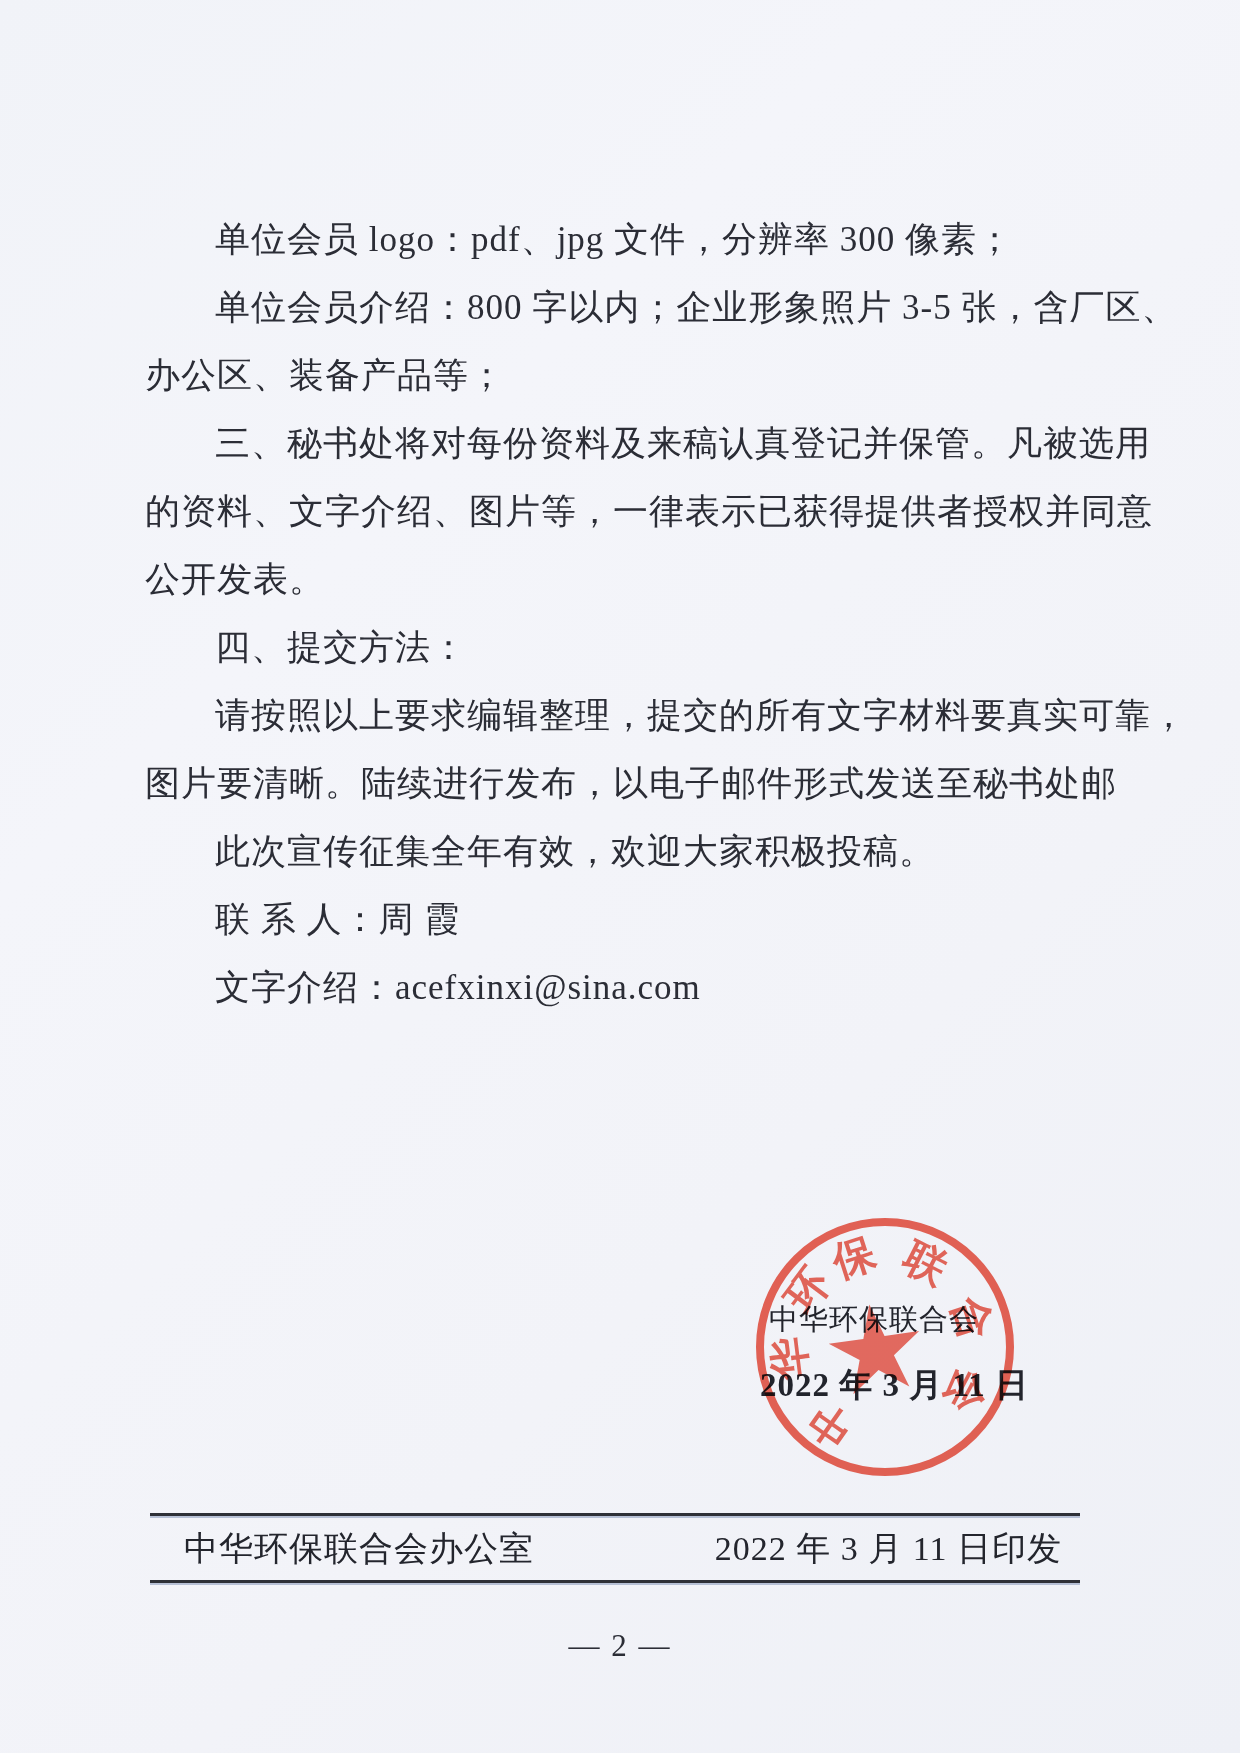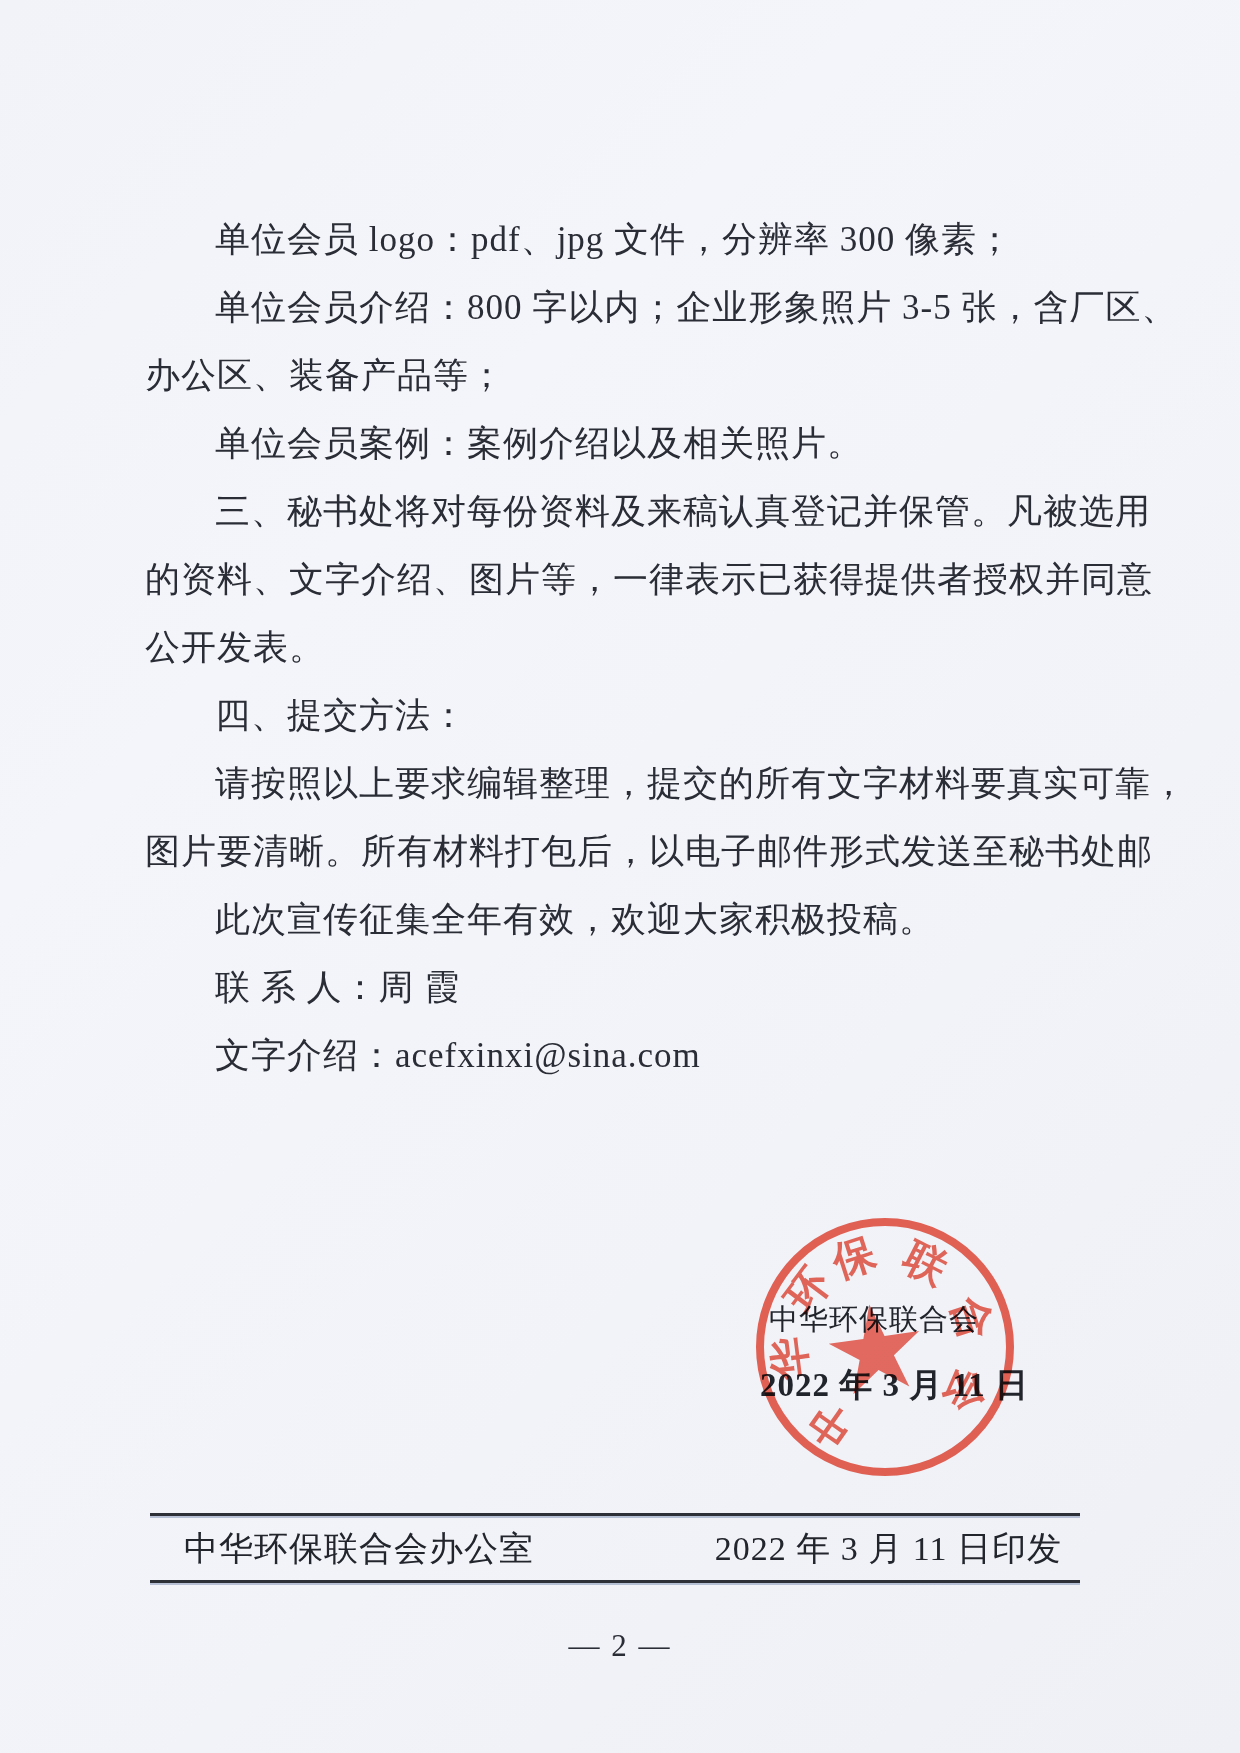--- a/index.html
+++ b/index.html
@@ -56,27 +56,26 @@
 </style>
 </head>
 <body>
 
 <div class="page">
 
   <div class="doc-body">
       <div class="doc-line indent">单位会员 logo：pdf、jpg 文件，分辨率 300 像素；</div>
       <div class="doc-line indent">单位会员介绍：800 字以内；企业形象照片 3-5 张，含厂区、</div>
       <div class="doc-line">办公区、装备产品等；</div>
-      <div class="doc-line indent">单位会员案例：案例介绍以及相关照片。</div>
       <div class="doc-line indent">三、秘书处将对每份资料及来稿认真登记并保管。凡被选用</div>
       <div class="doc-line">的资料、文字介绍、图片等，一律表示已获得提供者授权并同意</div>
       <div class="doc-line">公开发表。</div>
       <div class="doc-line indent">四、提交方法：</div>
       <div class="doc-line indent">请按照以上要求编辑整理，提交的所有文字材料要真实可靠，</div>
-      <div class="doc-line">图片要清晰。所有材料打包后，以电子邮件形式发送至秘书处邮</div>
+      <div class="doc-line">图片要清晰。陆续进行发布，以电子邮件形式发送至秘书处邮</div>
       <div class="doc-line indent">此次宣传征集全年有效，欢迎大家积极投稿。</div>
       <div class="doc-line indent">联 系 人：周 霞</div>
       <div class="doc-line indent">文字介绍：acefxinxi@sina.com</div>
     </div>
 
   <div class="sig-org">中华环保联合会</div>
   <div class="sig-date">2022 年 3 月 11 日</div>
 
   <svg class="stamp" viewBox="0 0 280 280" xmlns="http://www.w3.org/2000/svg">
     <circle id="seal-ring" cx="137" cy="131" r="125" fill="none" stroke="#e8402e" stroke-width="8" stroke-opacity="0.88"></circle>

